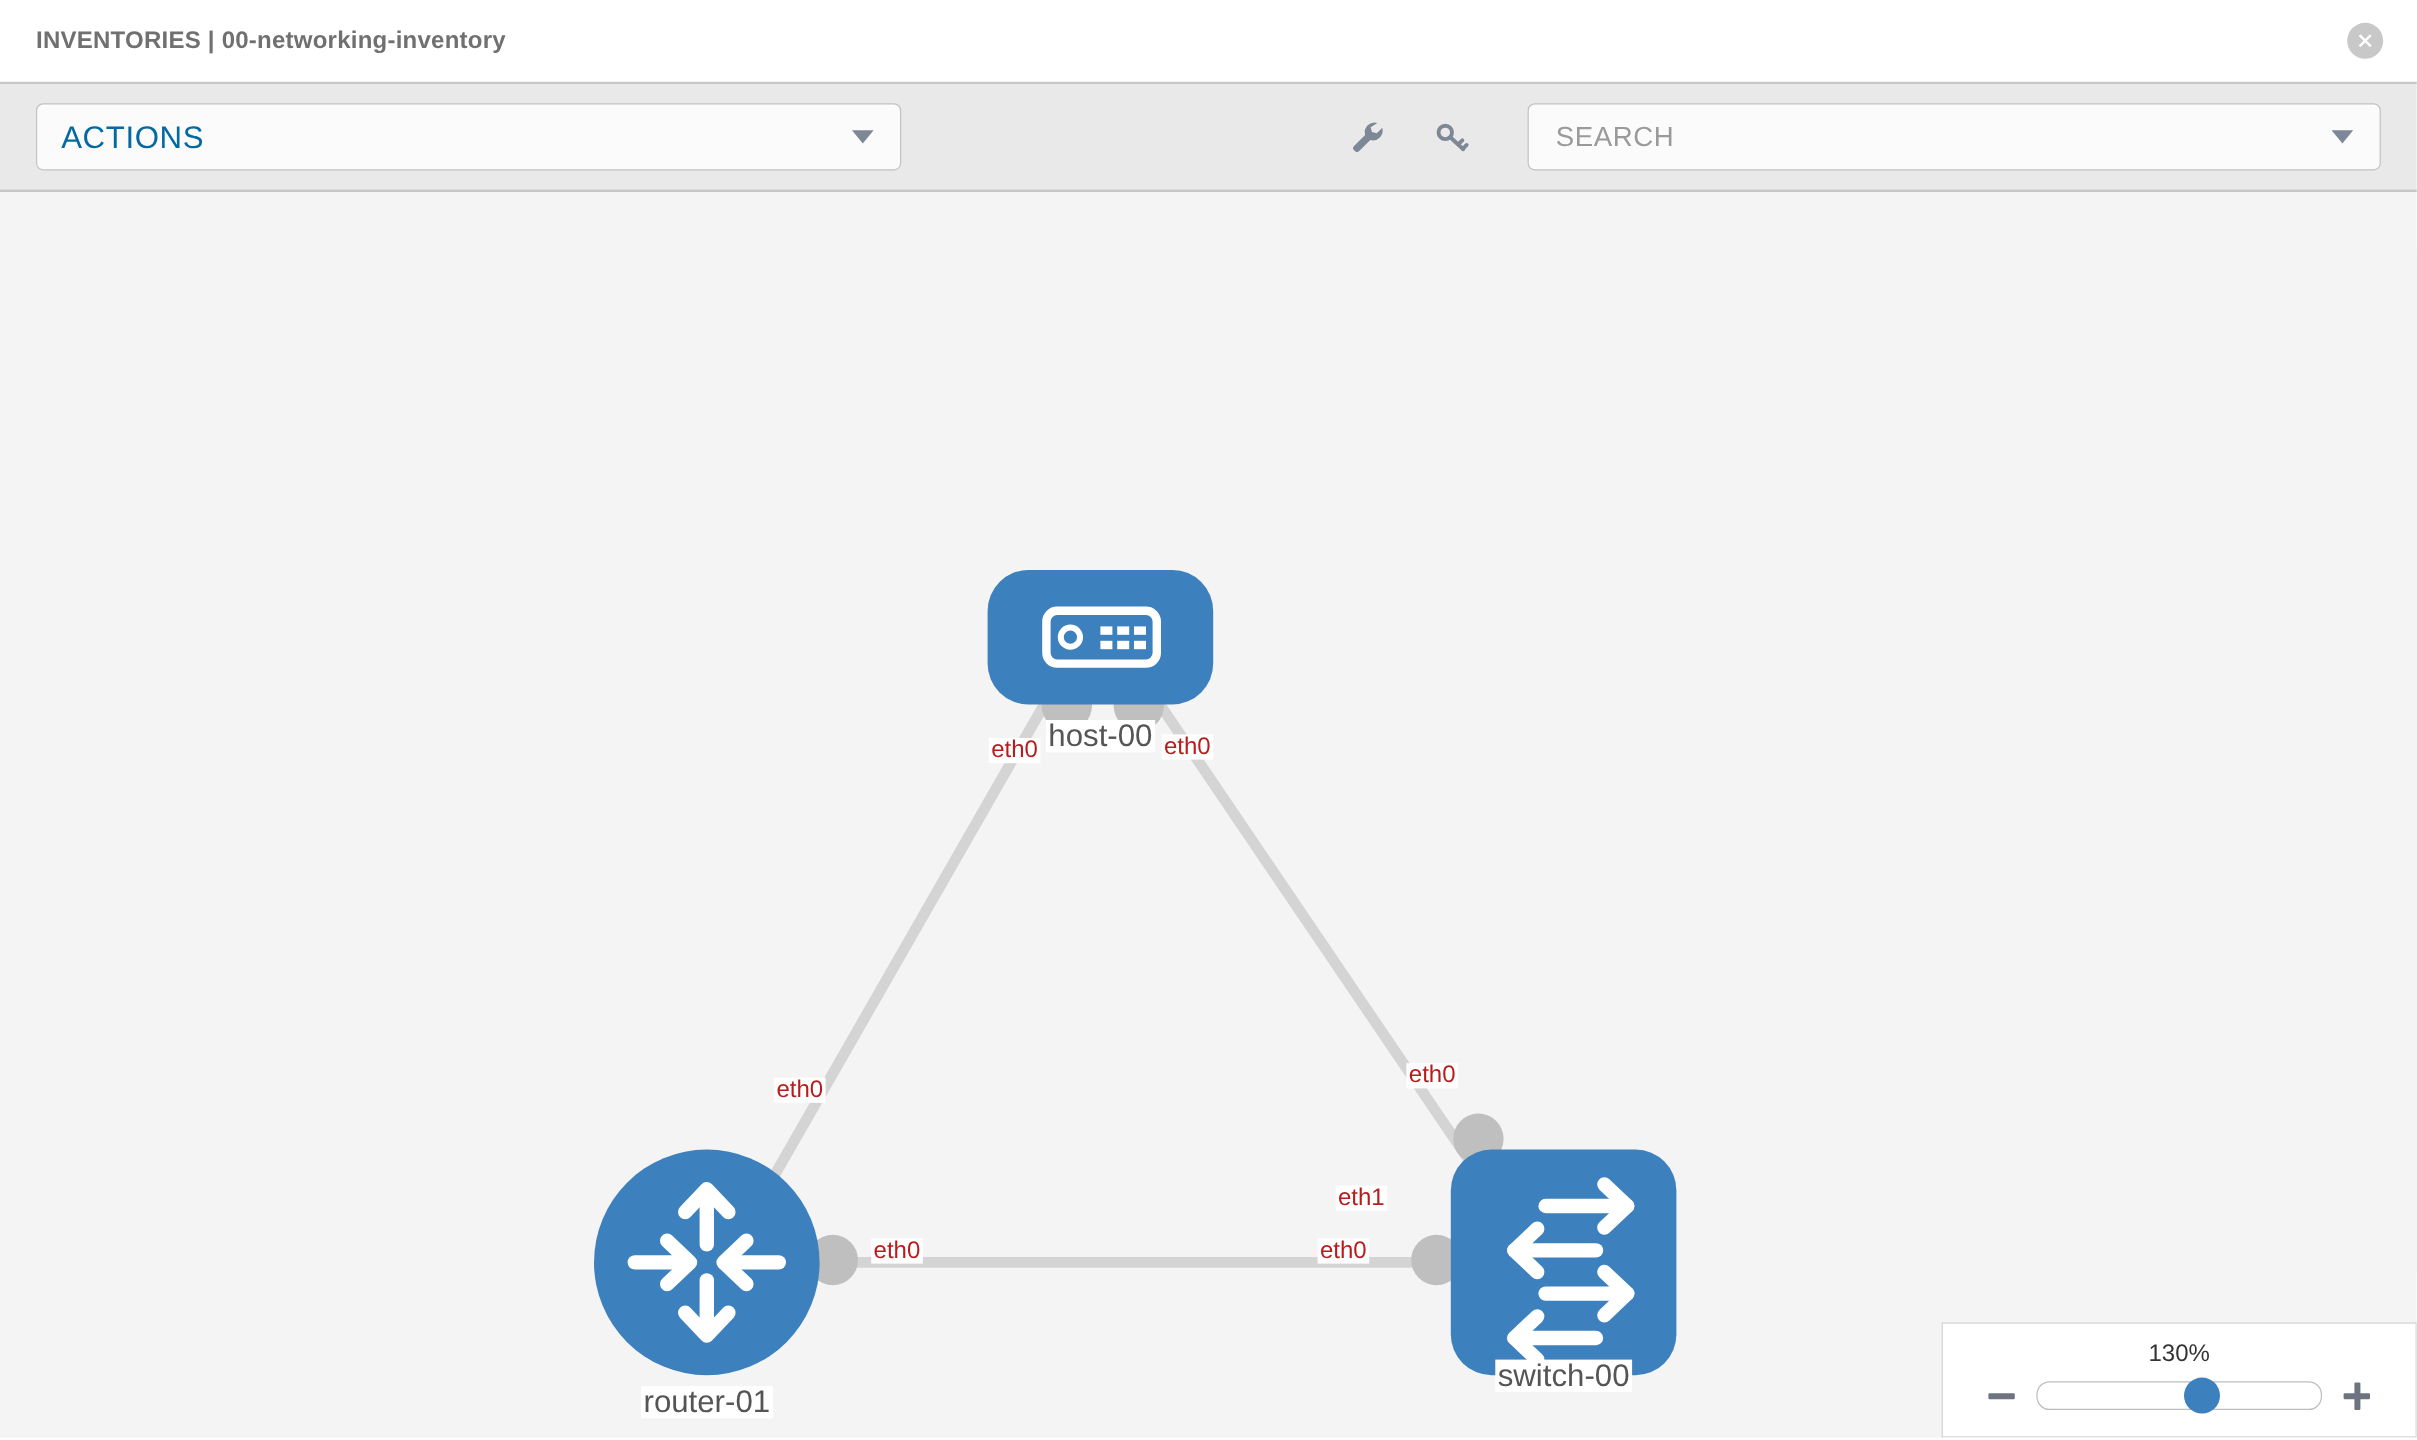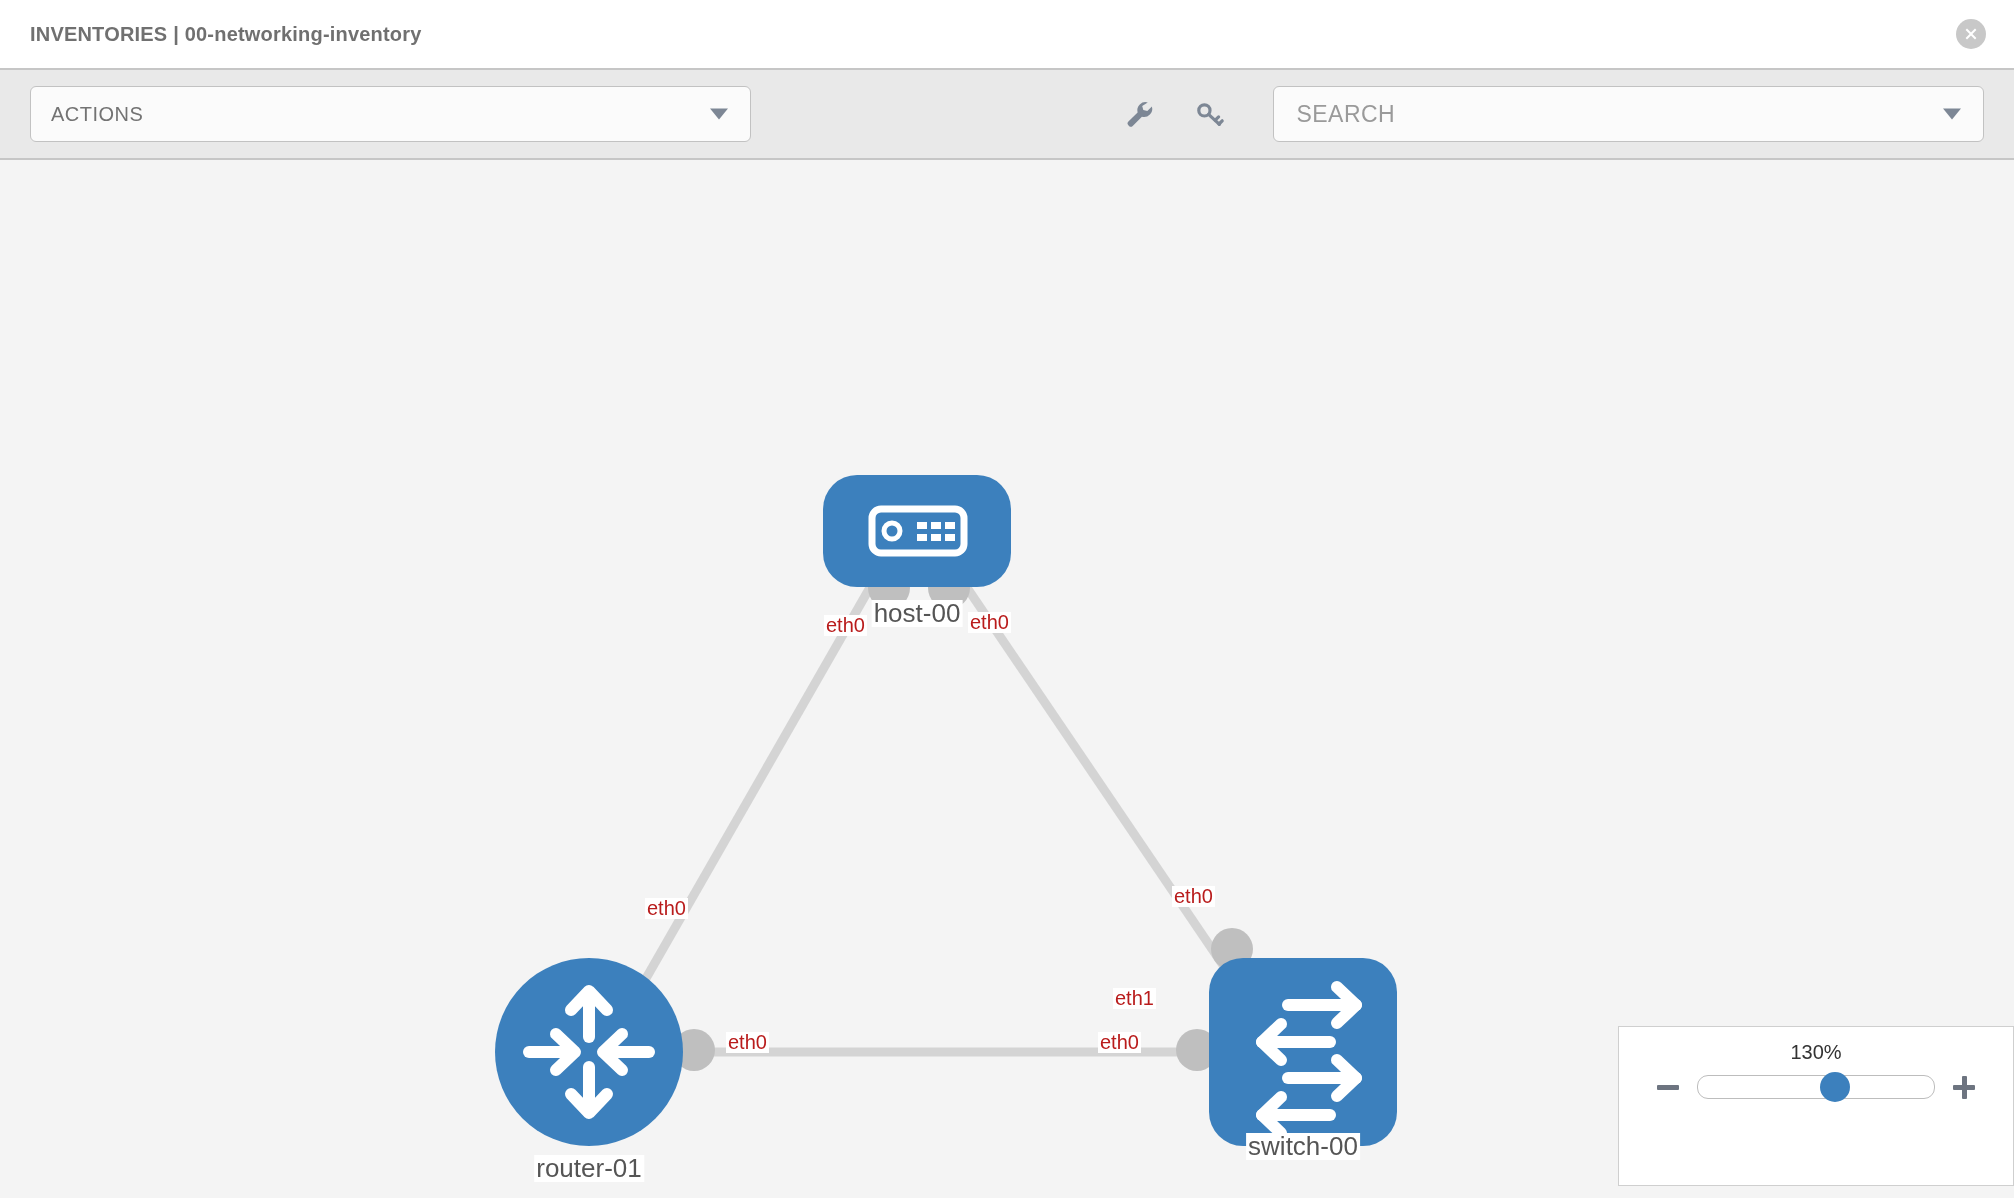--- a/index.html
+++ b/index.html
@@ -66,22 +66,22 @@
     background: #fbfbfb;
     border: 1px solid #c2c2c2;
     border-radius: 6px;
     box-sizing: border-box;
     display: flex;
     align-items: center;
     padding: 0 20px;
     cursor: pointer;
   }
   .dropdown .dd-label {
-    font-size: 20px;
-    color: #737373;
+    font-size: 26px;
+    color: #0369a1;
     letter-spacing: 0.5px;
   }
   .caret {
     position: absolute;
     right: 22px;
     top: 50%;
     transform: translateY(-50%);
     width: 0; height: 0;
     border-left: 9px solid transparent;
     border-right: 9px solid transparent;
@@ -158,23 +158,23 @@
     background: #ffffff;
     white-space: nowrap;
     padding: 0 2px;
     line-height: 1.05;
   }
 
   
   .zoom-panel {
     position: absolute;
     right: 0;
-    bottom: 12px;
+    bottom: 0;
     width: 396px;
-    height: 160px;
+    height: 96px;
     background: #ffffff;
     border: 1px solid #cfcfcf;
     box-sizing: border-box;
     display: flex;
     flex-direction: column;
     align-items: center;
     padding-top: 14px;
   }
   .zoom-level {
     font-size: 20px;

